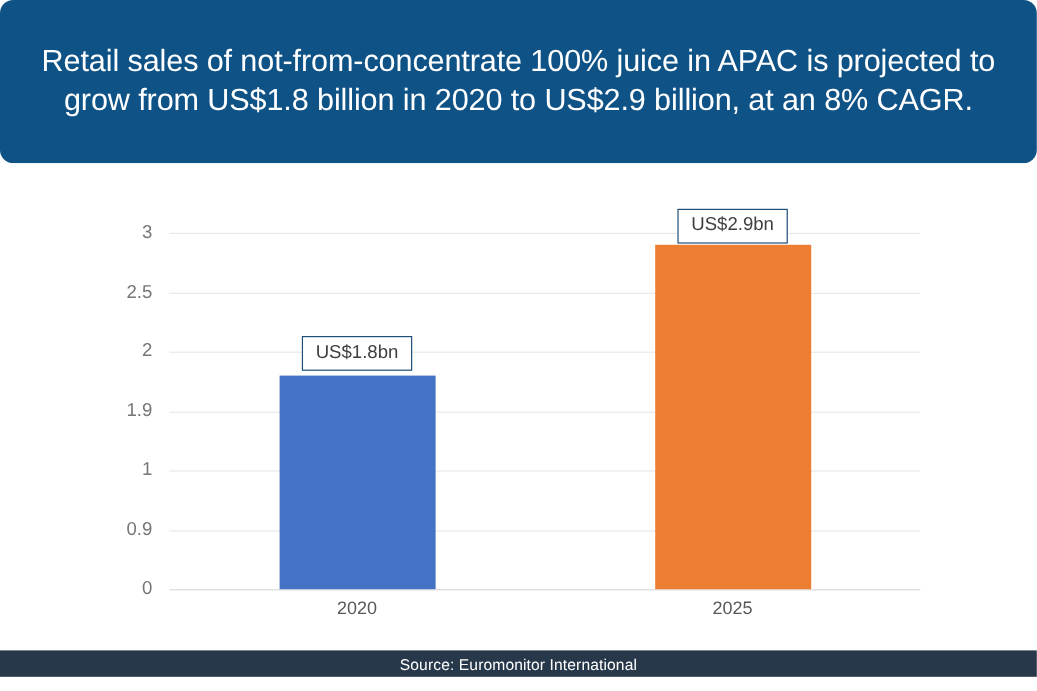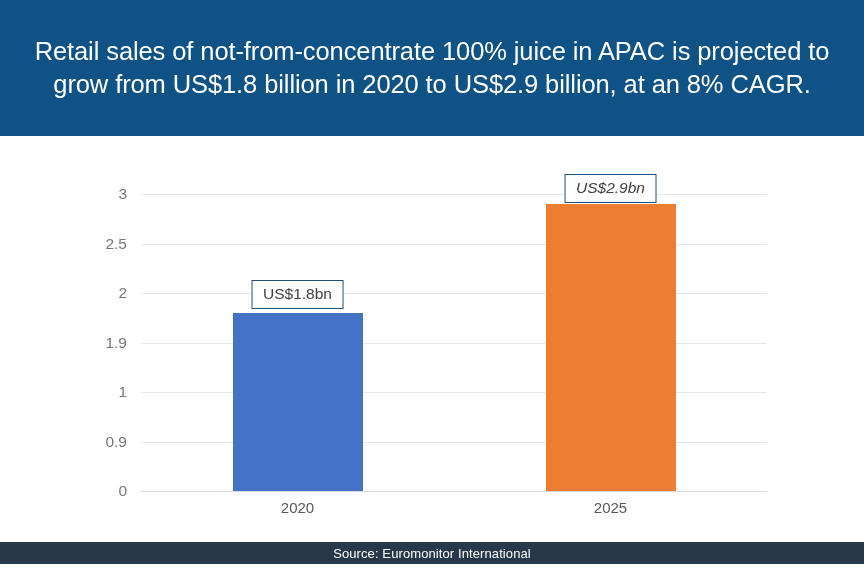--- a/index.html
+++ b/index.html
@@ -25,20 +25,21 @@
   #header-banner {
     position: absolute;
     left: 0;
     top: 0;
     width: 864px;
     height: 136px;
     background: #0F5286;
     display: flex;
     align-items: center;
     justify-content: center;
+    border-radius: 11px;
   }
   #header-title {
     width: 820px;
     text-align: center;
     color: #ffffff;
     font-family: "Liberation Sans", sans-serif;
     font-size: 25.5px;
     font-weight: 400;
     line-height: 33px;
     letter-spacing: -0.1px;
@@ -160,21 +161,21 @@
         <div class="ytick-label" style="top: 99px;">2</div>
         <div class="gridline" style="top: 49.5px;"></div>
         <div class="ytick-label" style="top: 49.5px; margin-left: 25px;">2.5</div>
         <div class="gridline" style="top: 0px;"></div>
         <div class="ytick-label" style="top: 0px;">3</div>
         <div class="bar series-2020" title="2020: 1.8" style="left: 91.5px; width: 130px; height: 178.2px; background: rgb(68, 114, 196);"></div>
         <div class="xtick-label" style="left: 156.5px;">2020</div>
         <div class="data-label" style="left: 156.5px; top: 115px; border-color: rgb(31, 78, 121);">US$1.8bn</div>
         <div class="bar series-2025" title="2025: 2.9" style="left: 404.5px; width: 130px; height: 287.1px; background: rgb(237, 125, 49);"></div>
         <div class="xtick-label" style="left: 469.5px;">2025</div>
-        <div class="data-label" style="left: 469.5px; top: 8.9px; border-color: rgb(31, 78, 121); font-style: italic;">US$2.9bn</div>
+        <div class="data-label" style="left: 469.5px; top: 8.9px; border-color: rgb(31, 78, 121);">US$2.9bn</div>
       </div>
   </div>
 
   <div id="footer-banner">
     <div id="footer-source">Source: Euromonitor International</div>
   </div>
 
 </div>
 
 </body></html>

